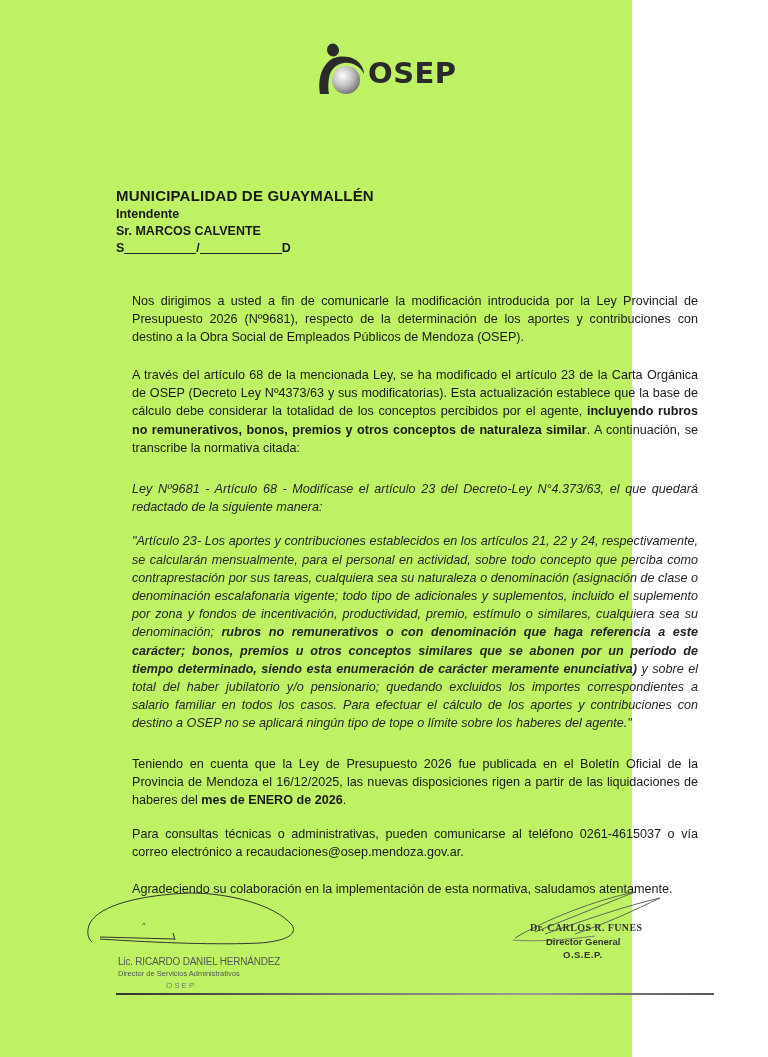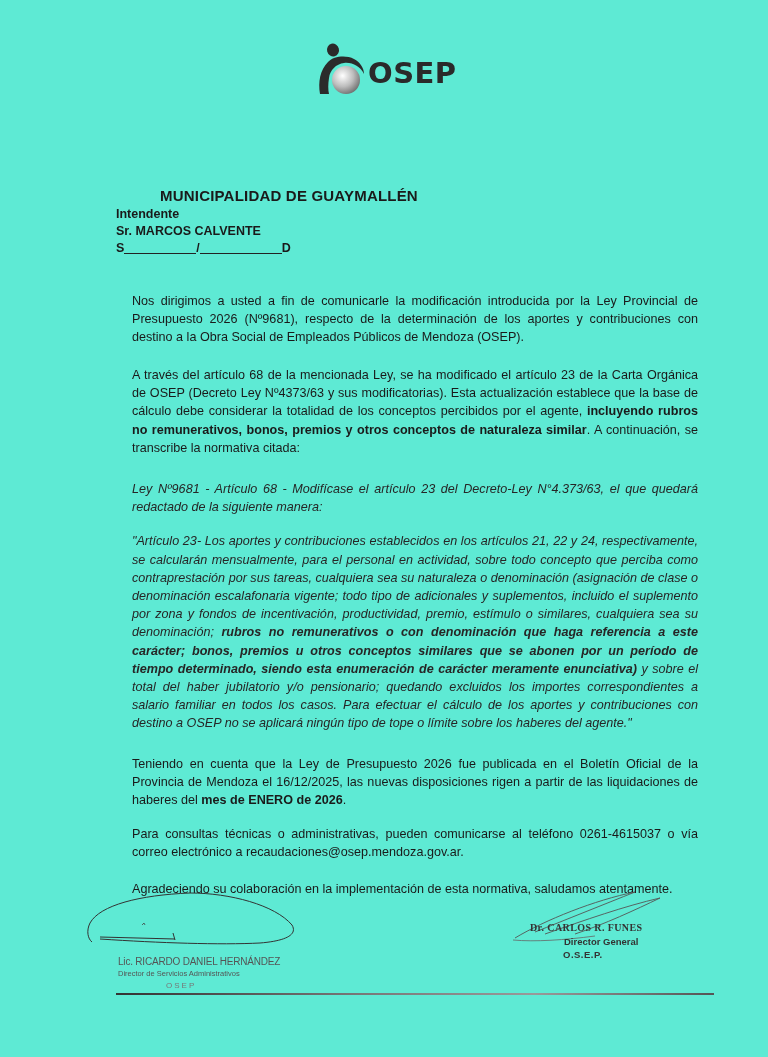--- a/index.html
+++ b/index.html
@@ -1,45 +1,45 @@
 <!DOCTYPE html>
 <html><head>
 <meta charset="utf-8">
 <style>
   html, body { margin: 0; padding: 0; }
   body {
     width: 768px; height: 1057px; background: #ffffff; position: relative; overflow: hidden;
     font-family: "Liberation Sans", "DejaVu Sans", sans-serif; color: #1a1a1a;
   }
-  .page { position: absolute; left: 0; top: 0; width: 768px; height: 1057px; background: #5eead4; }
+  .page { position: absolute; left: 0; top: 0; width: 632px; height: 1057px; background: #bef264; }
   .logo { position: absolute; left: 314px; top: 40px; display: flex; align-items: center; }
   .logo svg { width: 52px; height: 56px; }
   .logo-text { font-family: "DejaVu Sans", sans-serif; font-weight: bold; font-size: 29px; color: #2a2a2a; letter-spacing: 0.5px; margin-left: 2px; margin-top: 10px; }
   .ref { position: absolute; right: 70px; top: 125px; width: 300px; text-align: right; font-size: 11.5px; line-height: 16px; color: #222; }
   .ref b { font-weight: bold; }
   .recipient { position: absolute; left: 116px; top: 185px; font-size: 12.5px; line-height: 17px; }
-  .recipient .org { font-size: 15px; font-weight: bold; letter-spacing: 0.2px; line-height: 21px; margin-left: 44px; }
+  .recipient .org { font-size: 15px; font-weight: bold; letter-spacing: 0.2px; line-height: 21px; }
   .recipient .bold { font-weight: bold; }
   .sd { font-weight: bold; display: flex; align-items: flex-end; }
   .sd .line { display: inline-block; border-bottom: 1px solid #222; height: 1px; margin-bottom: 3px; }
   .body { position: absolute; left: 116px; width: 598px; font-size: 12.6px; line-height: 18.2px; text-align: justify; }
   .body p { margin: 16px; }
   .p1 { top: 276px; }
   .p2 { top: 350px; }
   .p3 { top: 464px; font-style: italic; color: #262626; }
   .p4 { top: 739px; }
   .p5 { top: 809px; }
   .p6 { top: 864px; }
   .sig-left { position: absolute; left: 86px; top: 895px; width: 220px; height: 100px; }
   .sig-left .name { position: absolute; left: 32px; top: 61px; font-size: 10px; color: #555; letter-spacing: -0.2px; white-space: nowrap; }
   .sig-left .title { position: absolute; left: 32px; top: 74px; font-size: 7.5px; color: #555; white-space: nowrap; }
   .sig-left .org { position: absolute; left: 80px; top: 86px; font-size: 8px; color: #777; letter-spacing: 2px; }
   .sig-right { position: absolute; left: 505px; top: 890px; width: 200px; height: 80px; }
   .sig-right .name { position: absolute; left: 25px; top: 32px; font-size: 10px; font-weight: bold; color: #333; font-family: "Liberation Serif", serif; letter-spacing: 0.4px; white-space: nowrap; }
-  .sig-right .title { position: absolute; left: 41px; top: 46px; font-size: 9.5px; font-weight: bold; color: #333; white-space: nowrap; margin-left: 18px; }
+  .sig-right .title { position: absolute; left: 41px; top: 46px; font-size: 9.5px; font-weight: bold; color: #333; white-space: nowrap; }
   .sig-right .org { position: absolute; left: 58px; top: 59px; font-size: 9.5px; font-weight: bold; color: #333; letter-spacing: 0.5px; }
   .bottom-rule { position: absolute; left: 116px; top: 993px; width: 598px; height: 1.5px; background: linear-gradient(to right, #333, #777 40%, #999 70%, #555); }
 </style>
 </head>
 <body>
 
 <div class="page">
 
   <div class="logo">
     <svg viewBox="0 0 52 56">

